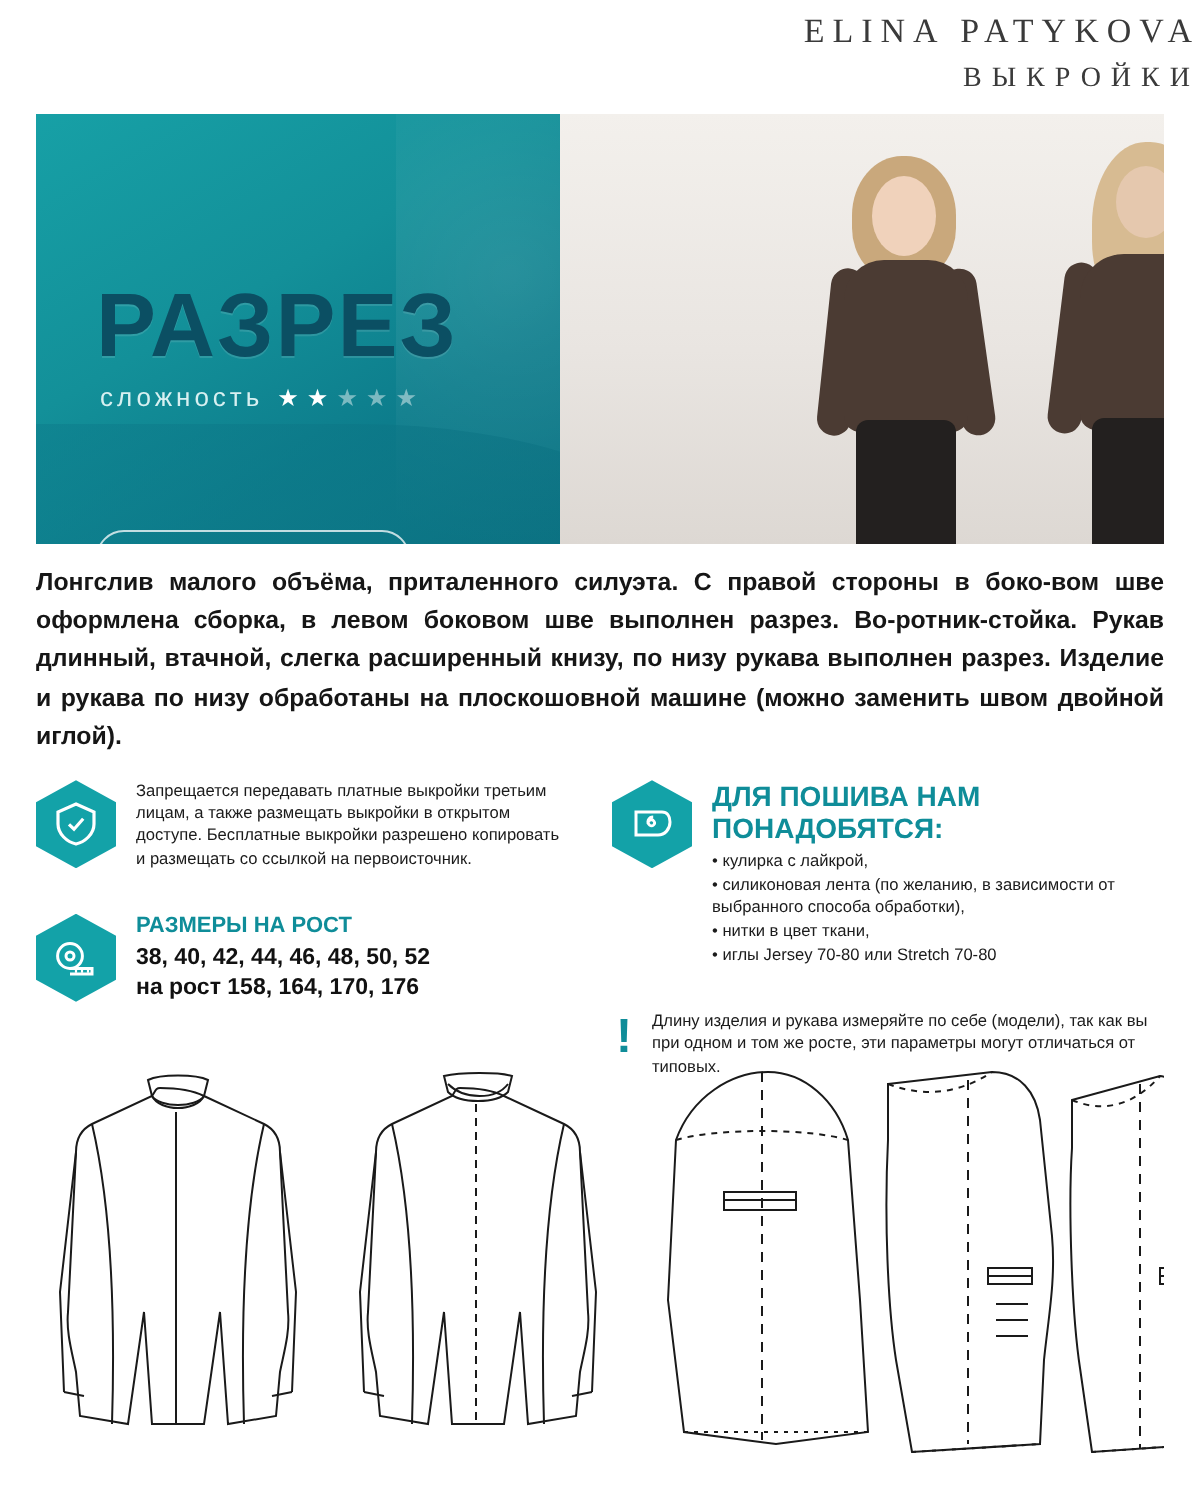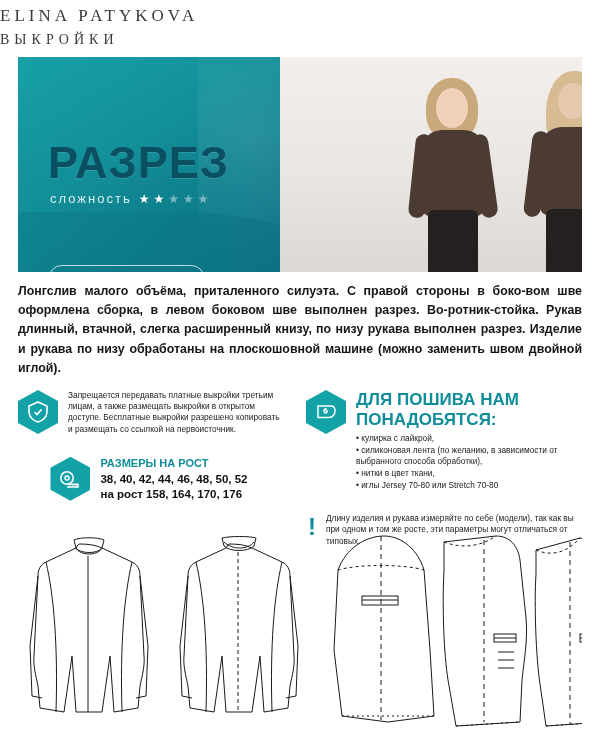--- a/index.html
+++ b/index.html
@@ -8,21 +8,21 @@
     background:#ffffff;
     font-family:"Liberation Sans", sans-serif;
     color:#1b1b1b;
     overflow:hidden;
     position:relative;
   }
   .page{width:600px;height:750px;position:relative;}
 
   
   .brand{
-    text-align:left;
+    text-align:right;
     padding-top:6px;
   }
   .brand .name{
     font-size:17px;
     letter-spacing:4px;
     color:#3a3a3a;
     font-family:"Liberation Serif", serif;
   }
   .brand .sub{
     font-size:14px;
@@ -122,37 +122,37 @@
   
   .info{
     margin:12px 18px 0 18px;
     position:relative;
     height:120px;
   }
   .col{position:absolute;top:0;}
   .colL{left:0;width:262px;}
   .colR{left:288px;width:270px;}
 
-  .row{display:flex;gap:8px;align-items:flex-start;justify-content:center;}
+  .row{display:flex;gap:8px;align-items:flex-start;}
   .bang{
     color:#0f8d99;font-size:24px;font-weight:bold;line-height:1;
     padding-top:2px;width:12px;text-align:center;flex:none;
   }
   .tiny{
     font-size:8.3px;line-height:1.35;color:#1b1b1b;
   }
   .hexwrap{flex:none;width:42px;height:44px;position:relative;}
   .hex{
     width:40px;height:44px;background:#13a2a8;
     clip-path:polygon(50% 0%,100% 25%,100% 75%,50% 100%,0% 75%,0% 25%);
     display:flex;align-items:center;justify-content:center;
   }
   .hex svg{display:block;}
   .r-title{
-    color:#0f8d99;font-weight:bold;font-size:17px;margin-bottom:3px;
+    color:#0f8d99;font-weight:bold;font-size:14px;margin-bottom:3px;
   }
   .sizes-title{color:#0f8d99;font-weight:bold;font-size:11px;margin-bottom:3px;}
   .sizes-line{font-size:11.5px;font-weight:bold;color:#111;line-height:1.35;}
 
   .materials li{margin:0;padding:0;}
   .materials{
     list-style:none;margin:0;padding:0;font-size:8.3px;line-height:1.4;
   }
   .materials li:before{content:"• ";}
 

